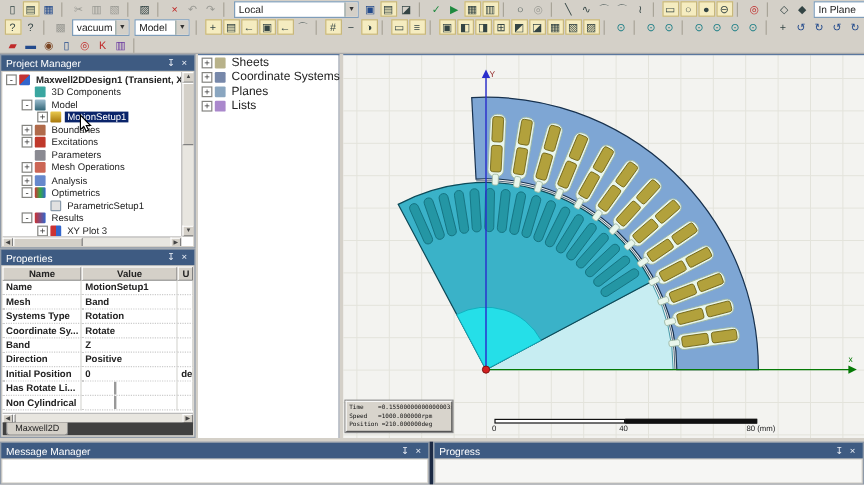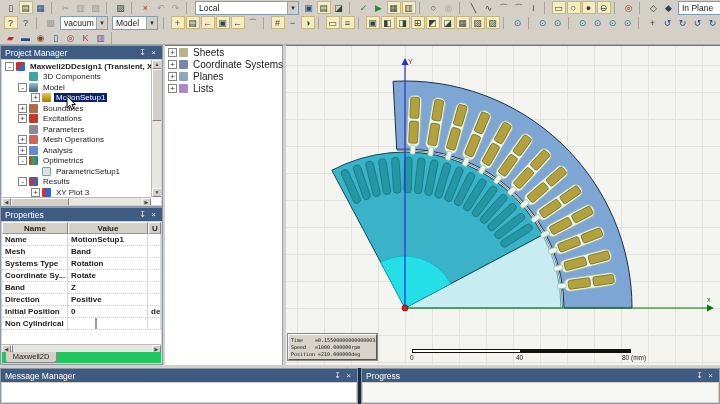--- a/index.html
+++ b/index.html
@@ -80,21 +80,21 @@
   .pcell.c1{width:66px;flex:none;}
   .pcell.c2{width:80px;flex:none;}
   .pcell.c3{flex:1;}
   .prow.hdr .pcell{background:#d4d0c8;border:1px solid;border-color:#fff #808080 #9a9a9a #fff;font-size:8px;
                    text-align:center;padding-top:1px;}
   .pchk{width:8px;height:8px;border:1px solid #999;background:#fff;margin:1px 0 0 24px;}
   .props-hscroll{position:absolute;left:0;right:0;bottom:11px;height:8px;background:#e8e6e0;border-top:1px solid #bbb;display:flex;}
   .props-tab{position:absolute;left:3px;bottom:0;width:52px;height:11px;background:#d4d0c8;
              border:1px solid #888;border-top:none;border-radius:0 0 3px 3px;font-size:7.5px;
              text-align:center;line-height:10px;color:#222;}
-  .props-tabstrip{position:absolute;left:0;right:0;bottom:0;height:11px;background:#22c55e;}
+  .props-tabstrip{position:absolute;left:0;right:0;bottom:0;height:11px;background:#404040;}
 
   
   #mtree{position:absolute;left:165px;top:45px;width:118px;height:320px;background:#fff;
          border-top:1px solid #5a779e;border-right:1px solid #9aa2ae;}
   #mtree .trow{height:12px;}
   #mtree .tlabel{font-size:10px;}
 
   
   #viewport{position:absolute;left:286px;top:45px;width:434px;height:320px;background:#f3f3f0;
             border-top:1px solid #5a779e;
@@ -374,20 +374,25 @@
           </div>
           <div class="prow">
             <div class="pcell c1">Direction</div>
             <div class="pcell c2">Positive</div>
             <div class="pcell c3"></div>
           </div>
           <div class="prow">
             <div class="pcell c1">Initial Position</div>
             <div class="pcell c2">0</div>
             <div class="pcell c3">deg</div>
+          </div>
+          <div class="prow">
+            <div class="pcell c1">Has Rotate Li...</div>
+            <div class="pcell c2"><span class="pchk"></span></div>
+            <div class="pcell c3"></div>
           </div>
           <div class="prow">
             <div class="pcell c1">Non Cylindrical</div>
             <div class="pcell c2"><span class="pchk"></span></div>
             <div class="pcell c3"></div>
           </div>
         </div>
       <div class="props-hscroll">
         <div class="sbtn">◀</div>
         <div class="sthumb"></div>

